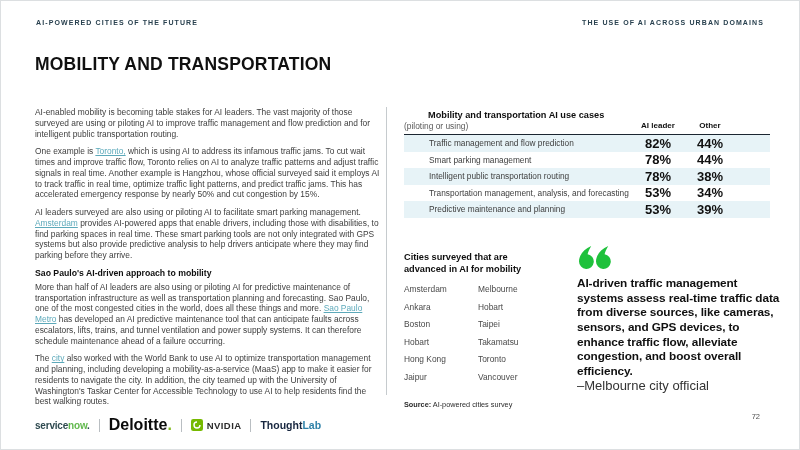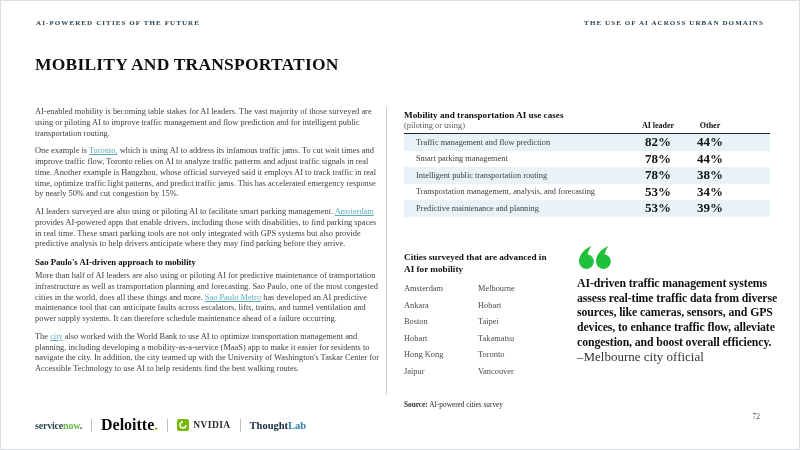--- a/index.html
+++ b/index.html
@@ -1,17 +1,17 @@
 <!DOCTYPE html>
 <html><head>
 <meta charset="utf-8">
 <style>
   html,body{margin:0;padding:0;background:#fff;}
   .slide{position:relative;width:800px;height:450px;background:#ffffff;
-         font-family:Liberation Serif, serif;overflow:hidden;
+         font-family:Liberation Sans, sans-serif;overflow:hidden;
          box-shadow:inset 0 0 0 1px #dcdfe1;}
 
   
   .top-header{position:absolute;top:19px;left:36px;right:36px;display:flex;
               justify-content:space-between;font-size:7px;font-weight:700;
               letter-spacing:1.1px;color:#29414f;text-transform:uppercase;}
 
   
   .page-title{position:absolute;top:54px;left:35px;font-size:17.5px;font-weight:800;
               letter-spacing:.2px;color:#101010;}
@@ -20,29 +20,29 @@
   .body-col{position:absolute;left:35px;top:107px;width:347px;font-size:8.4px;
             line-height:1.28;color:#3e3e3e;}
   .body-col p{margin:0 0 7px 0;}
   a.textlink{color:#5ca9ba;text-decoration:underline;cursor:pointer;}
   .subhead{font-size:8.7px;font-weight:700;color:#0f0f0f;margin:2px 0 3px 0;}
 
   .divider{position:absolute;left:386px;top:107px;width:1px;height:288px;background:#c6cbce;}
 
   
   .usecases{position:absolute;left:404px;top:110px;width:366px;}
-  .usecases-title{font-size:9.2px;font-weight:700;color:#0f0f0f;}
+  .usecases-title{font-size:9.2px;font-weight:700;color:#0f0f0f;margin-left:24px;}
   .usecases-headrow{display:flex;border-bottom:1.6px solid #1b2631;
                     padding-bottom:3px;margin-top:1px;}
   .usecases-sub{flex:1;font-size:8.4px;color:#5a5a5a;}
   .col-head{width:52px;text-align:center;font-size:8px;font-weight:700;color:#101010;}
   .uc-spacer{width:34px;}
   .uc-row{display:flex;align-items:center;height:16.5px;}
   .uc-row.alt{background:#e7f3f7;}
-  .uc-label{flex:1;padding-left:12px;font-size:8.3px;color:#3e3e3e;white-space:nowrap;
+  .uc-label{flex:1;padding-left:25px;font-size:8.3px;color:#3e3e3e;white-space:nowrap;
             overflow:hidden;}
   .uc-val{width:52px;text-align:center;font-size:13px;font-weight:700;color:#101010;}
 
   
   .cities{position:absolute;left:404px;top:252px;width:170px;}
   .cities-title{font-size:9.2px;font-weight:700;color:#0f0f0f;line-height:1.25;width:145px;}
   .cities-grid{display:flex;margin-top:9px;}
   .cities-colA{width:74px;}
   .city{font-size:8.4px;color:#4a4a4a;margin-bottom:7.6px;}
   .source{position:absolute;left:404px;top:400px;font-size:7.3px;color:#2b2b2b;}

